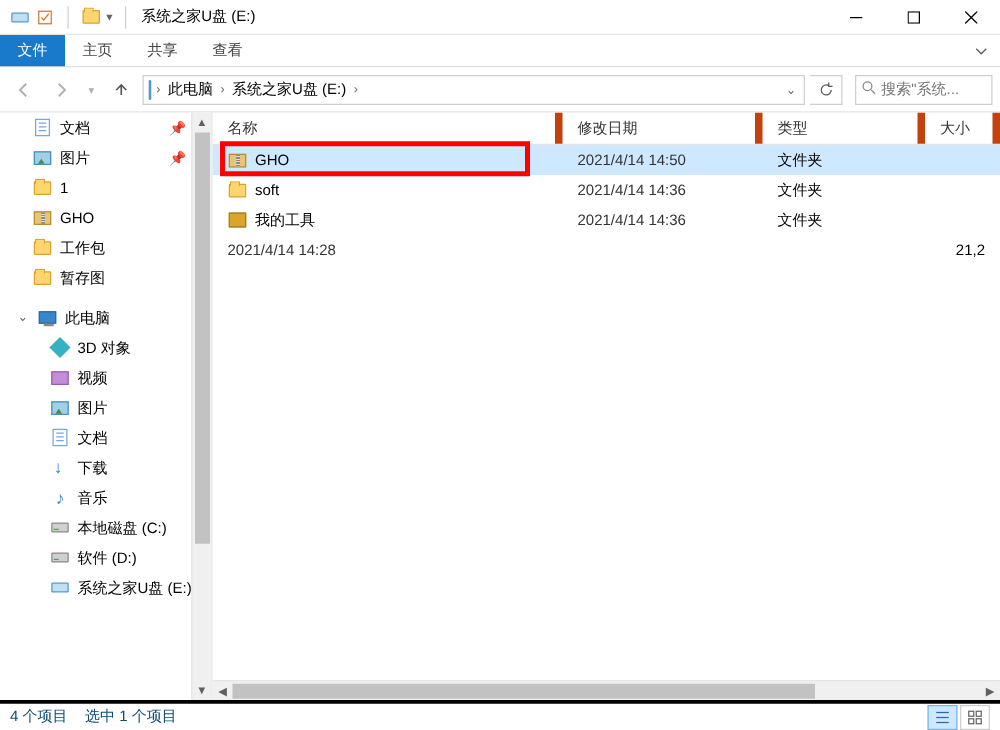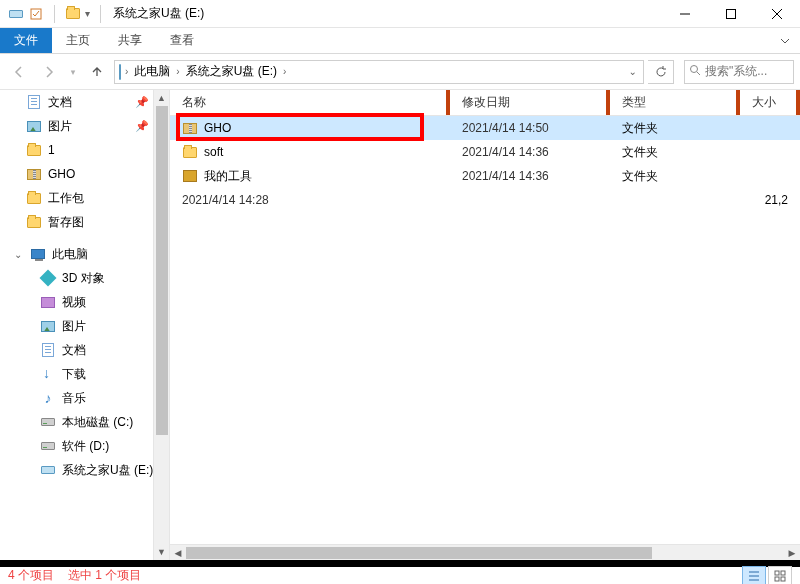--- a/index.html
+++ b/index.html
@@ -40,21 +40,21 @@
   .sidebar .item.indent1 { padding-left:40px;}
   .sidebar .item .pin { margin-left:auto; margin-right:20px; color:#555; font-size:11px; }
   .sidebar .sect { margin-top:8px; }
   .sidebar .item .ico { width:16px; height:16px; display:inline-flex; align-items:center; justify-content:center; }
   .sidebar-scrollbar { position:absolute; top:0; right:0; width:16px; height:100%; background:#f0f0f0; border-left:1px solid #e5e5e5; display:flex; flex-direction:column; align-items:center;}
   .sidebar-scrollbar .arrow { height:16px; width:100%; display:flex; align-items:center; justify-content:center; color:#606060; font-size:9px;}
   .sidebar-scrollbar .thumb { width:12px; background:#c2c2c2; border-radius:0;}
 
   .content { flex:1; position:relative; overflow:hidden;}
   .cols { height:26px; display:flex; align-items:center; border-bottom:1px solid #e5e5e5; color:#333; }
-  .cols .col { padding-left:12px; border-right:4px solid #c2410c; height:100%; display:flex; align-items:center; }
+  .cols .col { padding-left:12px; border-right:6px solid #c2410c; height:100%; display:flex; align-items:center; }
   .cols .c-name { width:280px;}
   .cols .c-date { width:160px;}
   .cols .c-type { width:130px;}
   .cols .c-size { flex:1;}
 
   .rows { }
   .row { height:24px; display:flex; align-items:center; }
   .row .c { display:flex; align-items:center; }
   .row .c-name { width:280px; padding-left:12px; gap:6px;}
   .row .c-date { width:160px; padding-left:12px; color:#333;text-align:right;}
@@ -64,21 +64,21 @@
   .row .ico { width:16px; height:16px; display:inline-flex; align-items:center; justify-content:center;}
 
   .highlight-box { position:absolute; border:4px solid #ff0000; pointer-events:none; }
 
   .hscroll { position:absolute; left:0; right:0; bottom:0; height:16px; background:#f0f0f0; border-top:1px solid #e5e5e5; display:flex; align-items:center;}
   .hscroll .arrow { width:16px; height:100%; display:flex; align-items:center; justify-content:center; color:#606060; font-size:9px;}
   .hscroll .track { flex:1; position:relative; height:100%;}
   .hscroll .thumb { position:absolute; top:2px; height:12px; background:#c2c2c2;}
 
   
-  .status { position:absolute; left:0; right:0; bottom:0; height:24px; border-top:7px solid #000000; display:flex; align-items:center; padding:0 8px; background:#fff; color:#ef4444;}
+  .status { position:absolute; left:0; right:0; bottom:0; height:24px; border-top:3px solid #000000; display:flex; align-items:center; padding:0 8px; background:#fff; color:#0c4a6e;}
   .status .spacer { flex:1; }
   .status .viewbtn { width:24px; height:20px; border:1px solid #cfcfcf; margin-left:2px; display:flex; align-items:center; justify-content:center; background:#fff;}
   .status .viewbtn.active { background:#cde8ff; border-color:#7ab6e8;}
 
   
   .folder-y { width:14px; height:11px; background:#ffd66e; border:1px solid #d9a52c; border-radius:1px; position:relative;}
   .folder-y:before{content:"";position:absolute;top:-3px;left:0;width:6px;height:3px;background:#ffd66e;border:1px solid #d9a52c;border-bottom:none;border-radius:1px 1px 0 0;}
   .folder-zip { width:14px; height:11px; background:#e8c574; border:1px solid #b8902f; position:relative;}
   .folder-zip:after{content:"";position:absolute;left:5px;top:0;width:3px;height:100%;background:repeating-linear-gradient(#888 0 1px,#ddd 1px 2px);}
   .doc-i { width:12px;height:14px;background:#fff;border:1px solid #7aa7d8;position:relative;}

